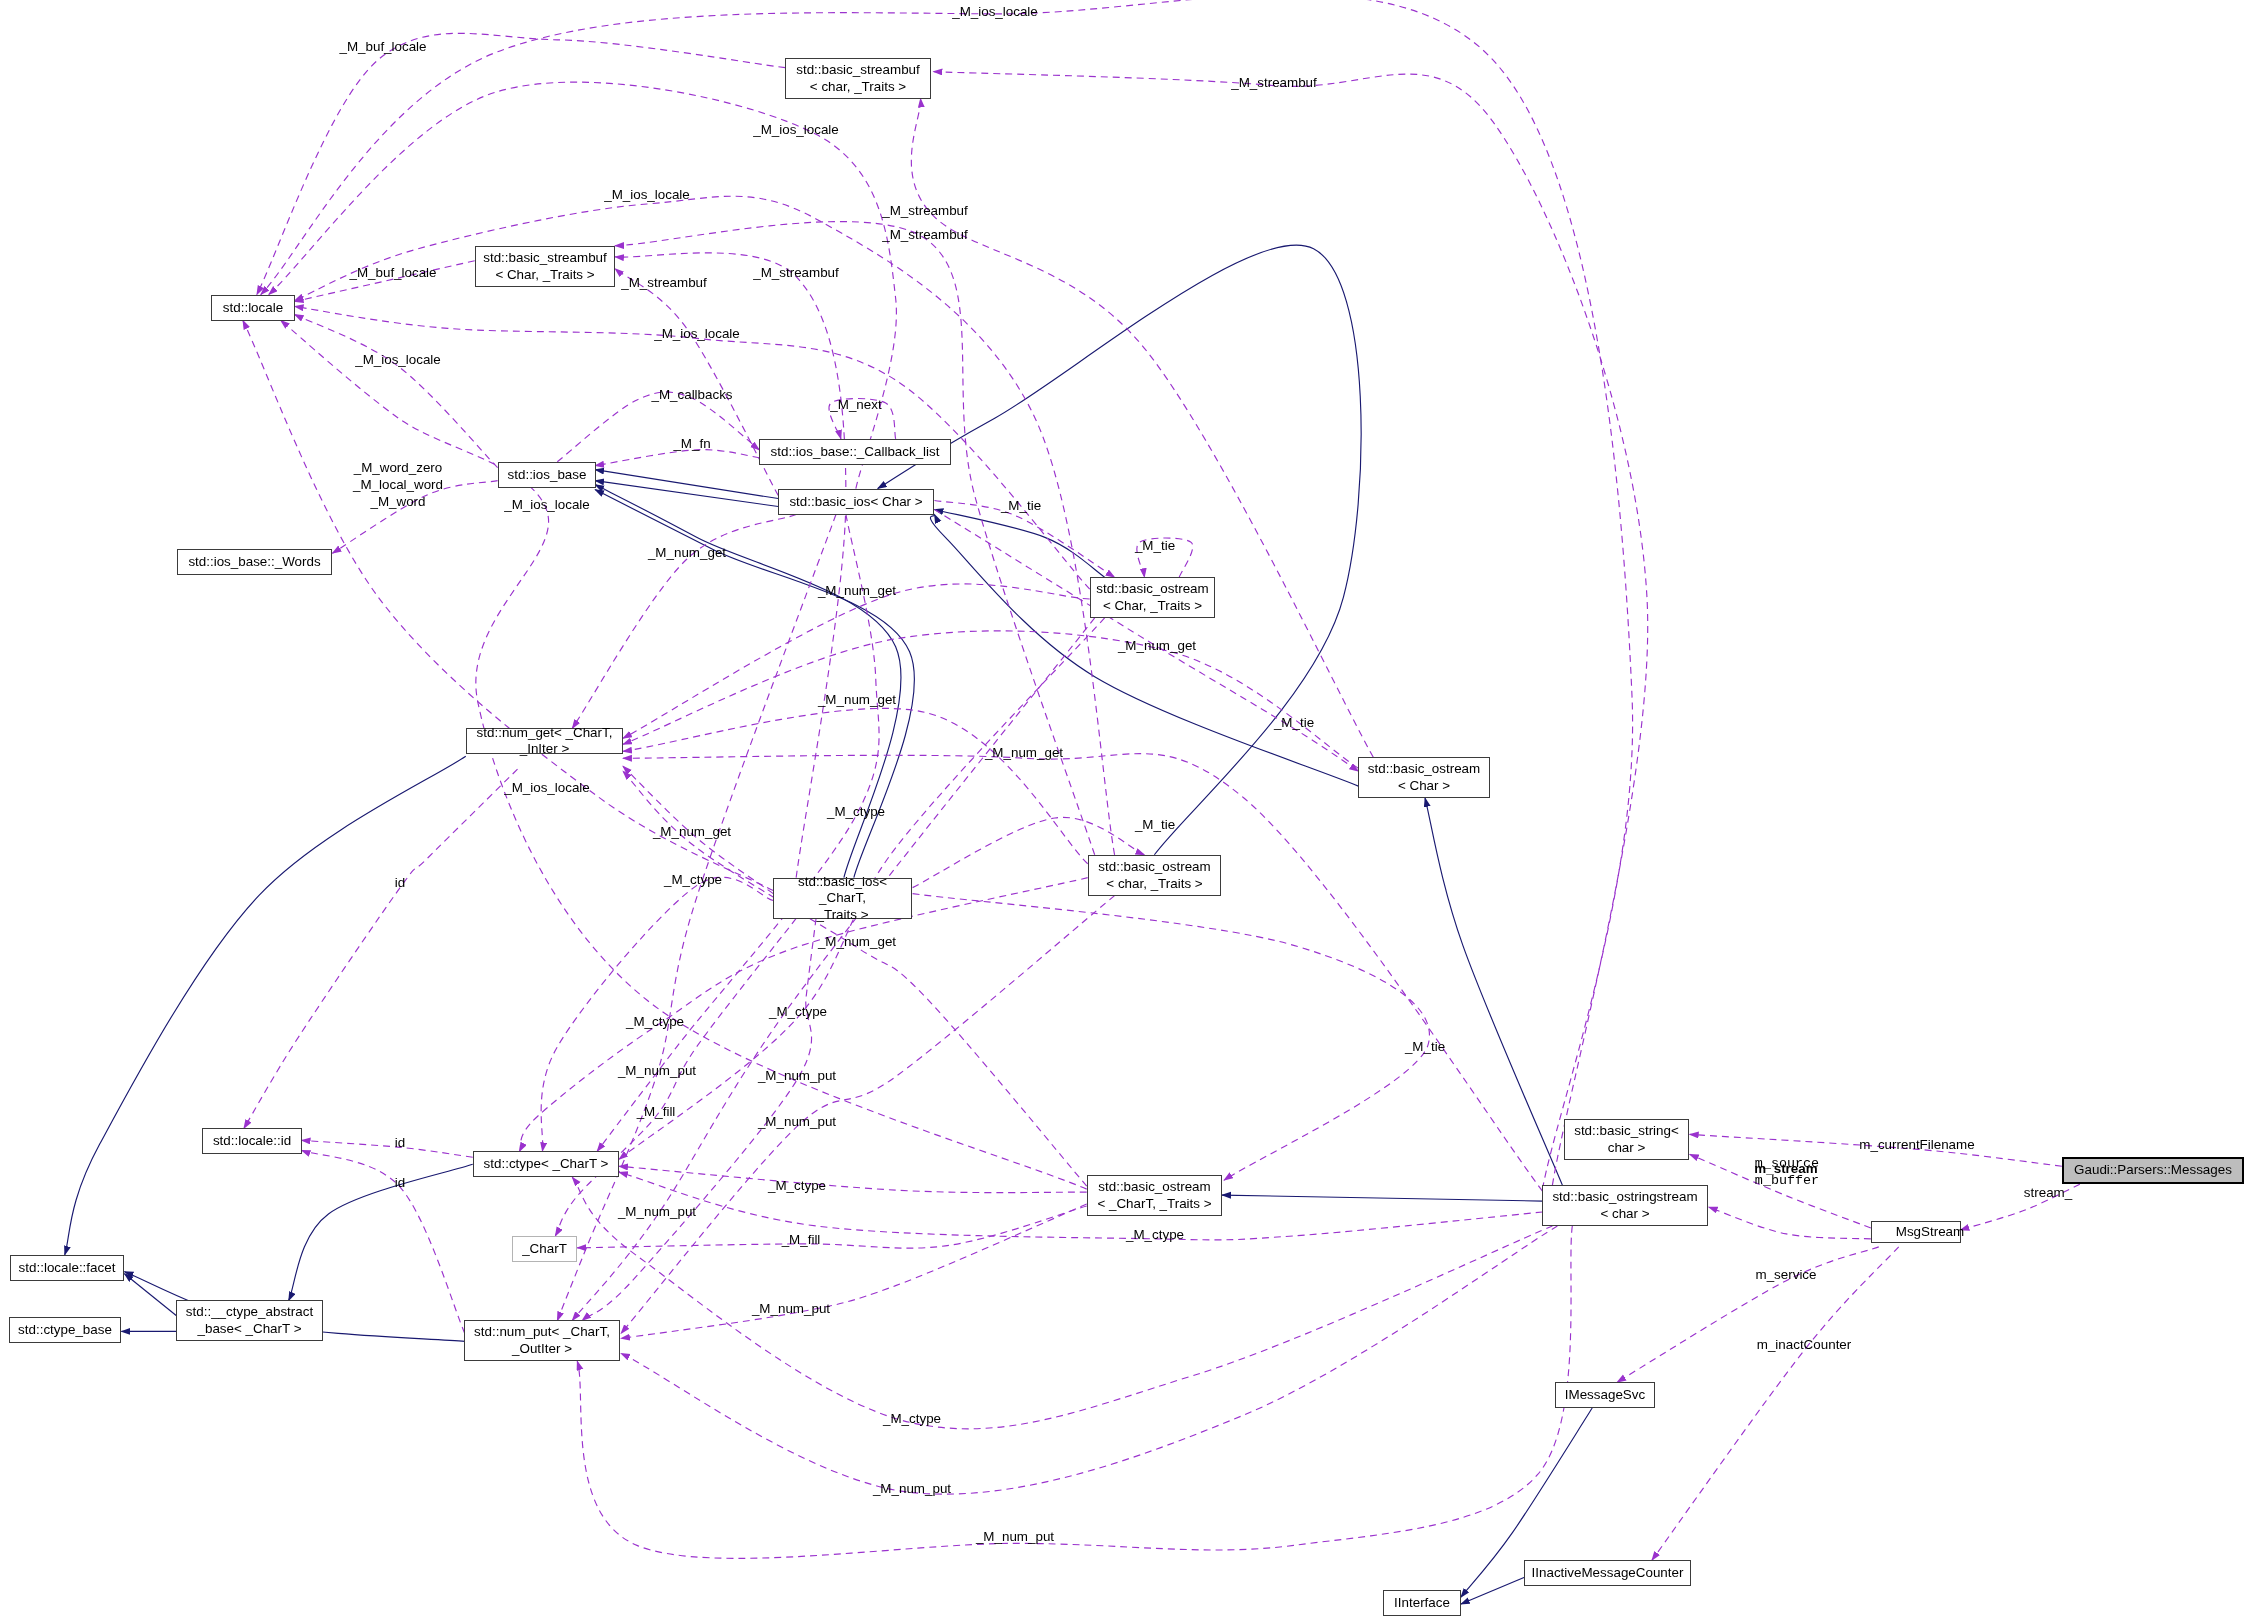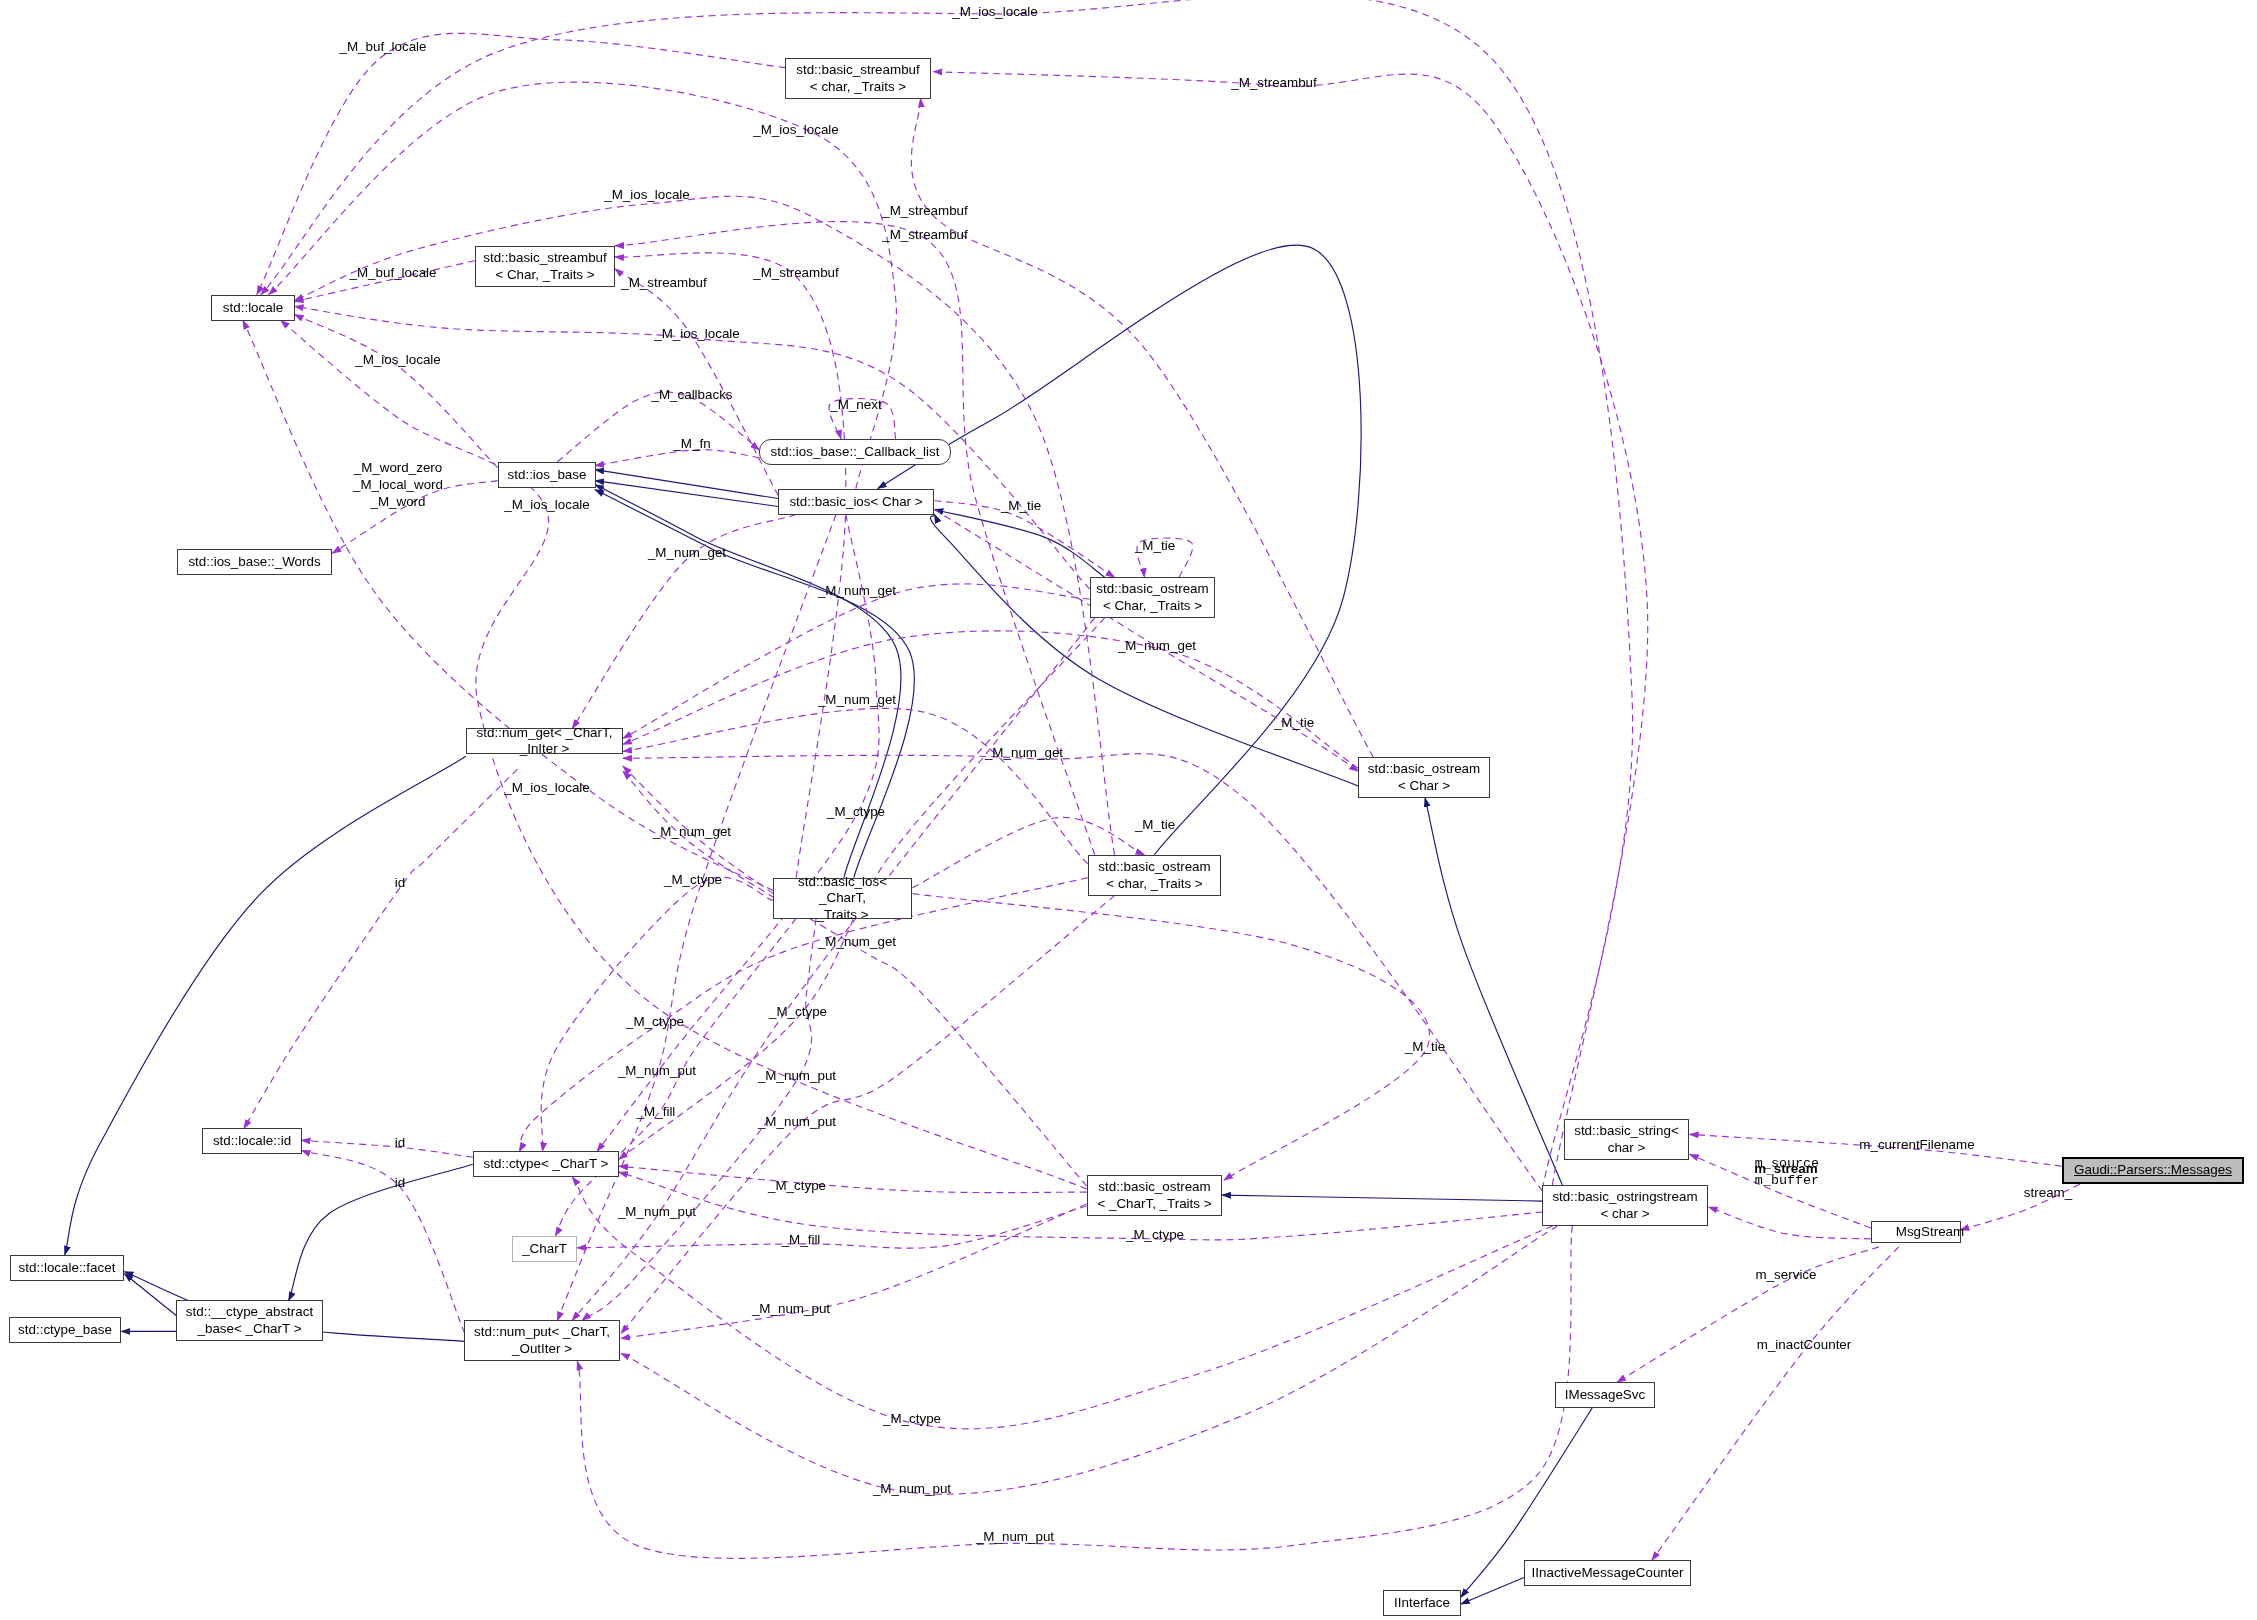--- a/index.html
+++ b/index.html
@@ -159,21 +159,21 @@
     <div class="edge-label" style="left: 1786px; top: 1169px; font-weight: bold;">m_stream</div>
     <div class="edge-label" style="left: 1786px; top: 1275px;">m_service</div>
     <div class="edge-label" style="left: 1804px; top: 1345px;">m_inactCounter</div>
     <div class="node" style="left: 785px; top: 58px; width: 146px; height: 41px;">std::basic_streambuf
 &lt; char, _Traits &gt;</div>
     <div class="node" style="left: 475px; top: 246px; width: 140px; height: 41px;">std::basic_streambuf
 &lt; Char, _Traits &gt;</div>
     <div class="node" style="left: 211px; top: 295px; width: 84px; height: 26px;">std::locale</div>
     <div class="node" style="left: 177px; top: 549px; width: 155px; height: 26px;">std::ios_base::_Words</div>
     <div class="node" style="left: 498px; top: 462px; width: 98px; height: 26px;">std::ios_base</div>
-    <div class="node" style="left: 759px; top: 439px; width: 192px; height: 26px; border-radius: 12px;">std::ios_base::_Callback_list</div>
+    <div class="node" style="left: 759px; top: 439px; width: 192px; height: 26px;">std::ios_base::_Callback_list</div>
     <div class="node" style="left: 778px; top: 489px; width: 156px; height: 26px;">std::basic_ios&lt; Char &gt;</div>
     <div class="node" style="left: 1090px; top: 577px; width: 125px; height: 41px;">std::basic_ostream
 &lt; Char, _Traits &gt;</div>
     <div class="node" style="left: 466px; top: 728px; width: 157px; height: 26px;">std::num_get&lt; _CharT,
 _InIter &gt;</div>
     <div class="node" style="left: 773px; top: 878px; width: 139px; height: 41px;">std::basic_ios&lt; _CharT,
 _Traits &gt;</div>
     <div class="node" style="left: 1088px; top: 855px; width: 133px; height: 41px;">std::basic_ostream
 &lt; char, _Traits &gt;</div>
     <div class="node" style="left: 1358px; top: 757px; width: 132px; height: 41px;">std::basic_ostream
@@ -187,18 +187,18 @@
     <div class="node" style="left: 176px; top: 1300px; width: 147px; height: 41px;">std::__ctype_abstract
 _base&lt; _CharT &gt;</div>
     <div class="node" style="left: 9px; top: 1317px; width: 112px; height: 26px;">std::ctype_base</div>
     <div class="node" style="left: 464px; top: 1320px; width: 156px; height: 41px;">std::num_put&lt; _CharT,
 _OutIter &gt;</div>
     <div class="node" style="left: 1564px; top: 1119px; width: 125px; height: 41px;">std::basic_string&lt;
 char &gt;</div>
     <div class="node" style="left: 1542px; top: 1185px; width: 166px; height: 41px;">std::basic_ostringstream
 &lt; char &gt;</div>
     <div class="node" style="left: 1871px; top: 1221px; width: 90px; height: 22px; padding-left: 32px;">MsgStream</div>
-    <div class="node main" style="left: 2062px; top: 1157px; width: 182px; height: 27px; text-decoration: underline;">Gaudi::Parsers::Messages</div>
+    <div class="node main" style="left: 2062px; top: 1157px; width: 182px; height: 27px;">Gaudi::Parsers::Messages</div>
     <div class="node" style="left: 1555px; top: 1382px; width: 100px; height: 26px; text-align: right;">IMessageSvc</div>
     <div class="node" style="left: 1524px; top: 1560px; width: 167px; height: 26px;">IInactiveMessageCounter</div>
     <div class="node" style="left: 1383px; top: 1590px; width: 78px; height: 26px;">IInterface</div>
   </div>
 
 
 </body></html>

